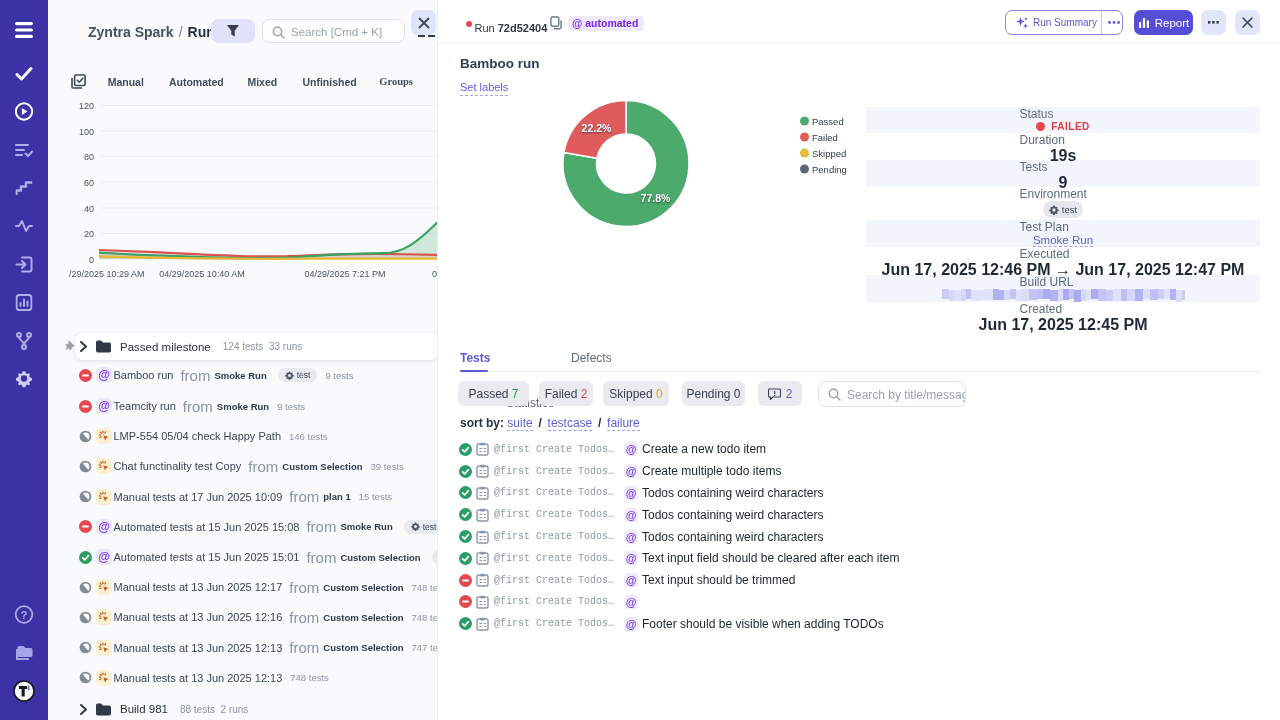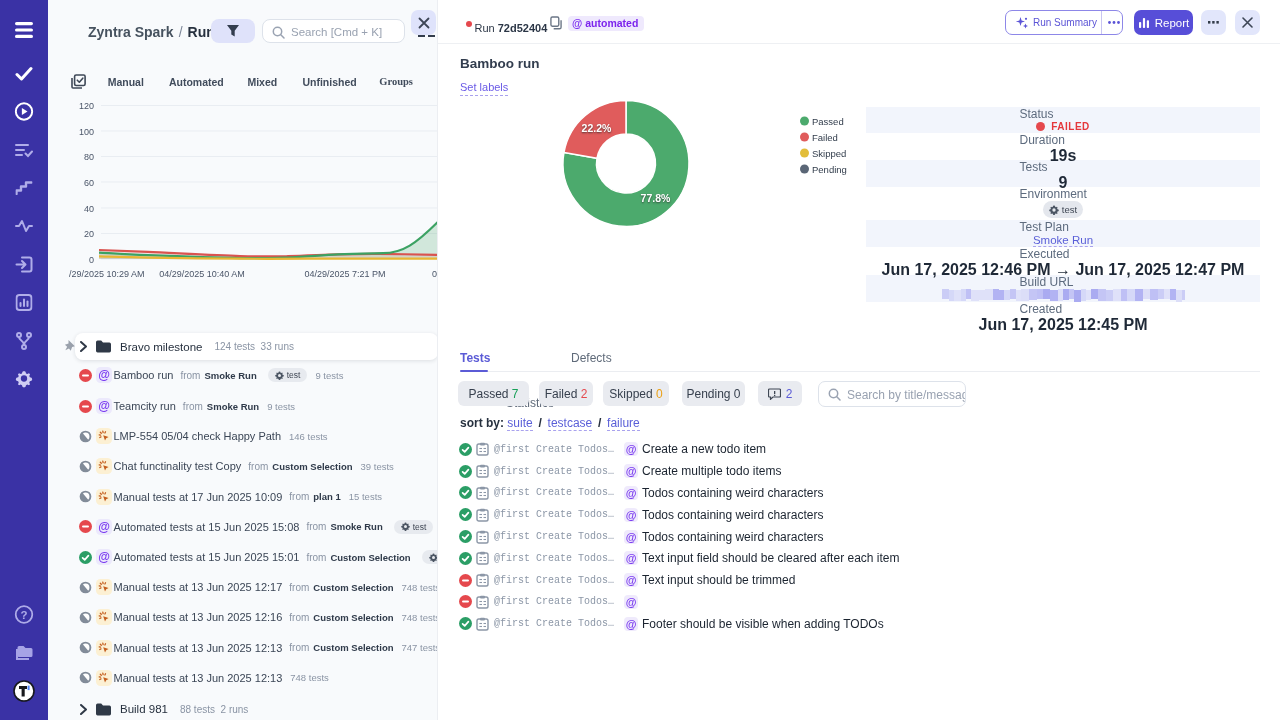--- a/index.html
+++ b/index.html
@@ -6,21 +6,21 @@
 html,body { width:1280px; height:720px; overflow:hidden; }
 body { font-family:"Liberation Sans", sans-serif; background:#fff; position:relative; }
 .abs { position:absolute; }
 #sidebar { position:absolute; left:0; top:0; width:48px; height:720px; background:#3a32a5; }
 #sidebar svg { position:absolute; left:50%; transform:translateX(-50%); }
 #leftpanel { position:absolute; left:48px; top:0; width:390px; height:720px; background:#f8fafc; border-right:1px solid #eceef2; overflow:hidden; }
 #rightpanel { position:absolute; left:438px; top:0; width:842px; height:720px; background:#fff; }
 .runrow { position:absolute; left:0; width:420px; height:24px; display:flex; align-items:center; padding-left:31px; white-space:nowrap; }
 .runrow svg, .folderrow svg, .trow2 svg, .chip svg { flex:none; }
 .runrow .nm { font-size:11px; color:#3b4656; margin-left:1.5px; }
-.runrow .fr { font-size:10px; color:#8a94a4; margin-left:7px; }
+.runrow .fr { font-size:15px; color:#8a94a4; margin-left:7px; }
 .runrow .src { font-size:9.5px; font-weight:bold; color:#2f3a4a; margin-left:4px; }
 .runrow .cnt { font-size:9.5px; color:#8a94a4; margin-left:8px; }
 .pill { display:inline-flex; align-items:center; height:14px; background:#e7eaef; border-radius:8px; padding:0 7px; font-size:8.5px; color:#3f4754; margin-left:11px; gap:3px; }
 .aico { width:16px; height:16px; border-radius:4.5px; background:#ece9fc; color:#7b3df0; font-size:12px; font-weight:bold; text-align:center; line-height:16px; margin-left:4px; flex:none; }
 .folderrow { position:absolute; left:0; width:420px; height:26px; display:flex; align-items:center; padding-left:32px; white-space:nowrap; }
 .folderrow .nm { font-size:11.5px; color:#27313f; margin-left:9px; }
 .folderrow .cnt { font-size:10px; color:#8a94a4; margin-left:12px; }
 .trow { display:flex; align-items:center;flex-direction:column; }
 .trow.lite { background:#f2f5fc; }
 .tlab { width:113px; margin-left:26px; font-size:12px; color:#5d6b7e; flex:none; }
@@ -192,21 +192,21 @@
         <path d="M5 1 L12 8 L9 9 L7.5 13 L5.5 10.5 L1.5 12.5 L3.5 8.5 L1 6.5 L5 5 Z" fill="#9aa1ac" transform="scale(0.9)"></path>
       </svg>
     <div class="abs" style="left:27px;top:13px;width:363px;height:27px;background:#fff;border-radius:8px;box-shadow:0 1px 4px rgba(16,24,40,0.12);"></div>
     <div class="folderrow" style="top:13px;height:27px;">
       <svg width="7" height="11" viewBox="0 0 7 11">
           <path d="M1 1 L6 5.5 L1 10" fill="none" stroke="#2f3947" stroke-width="2" stroke-linecap="round" stroke-linejoin="round"></path>
         </svg>
       <svg style="margin-left:9px" width="15" height="13" viewBox="0 0 15 13">
           <use href="#ic-folder"></use>
         </svg>
-      <span class="nm">Bravo milestone</span>
+      <span class="nm">Passed milestone</span>
       <span class="cnt">124 tests&nbsp;&nbsp;33 runs</span>
     </div>
     <div class="runrow" style="top:43px;">
       <svg width="13" height="13" viewBox="0 0 13 13">
           <use href="#ic-failed"></use>
         </svg>
       <div class="aico">@</div>
         <span class="nm">Bamboo run</span>
         <span class="fr">from</span>
         <span class="src">Smoke Run</span>

